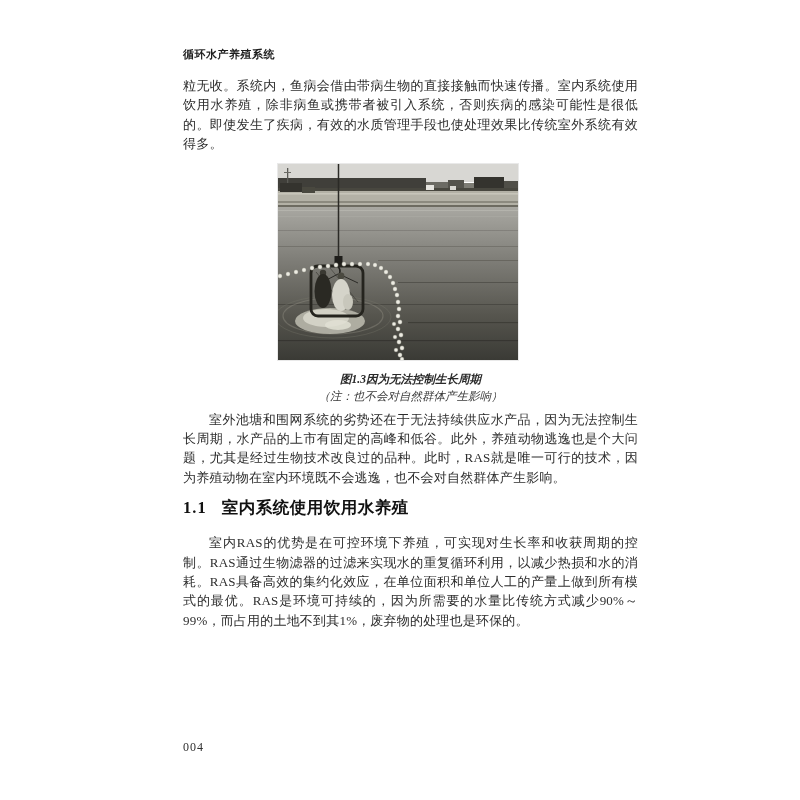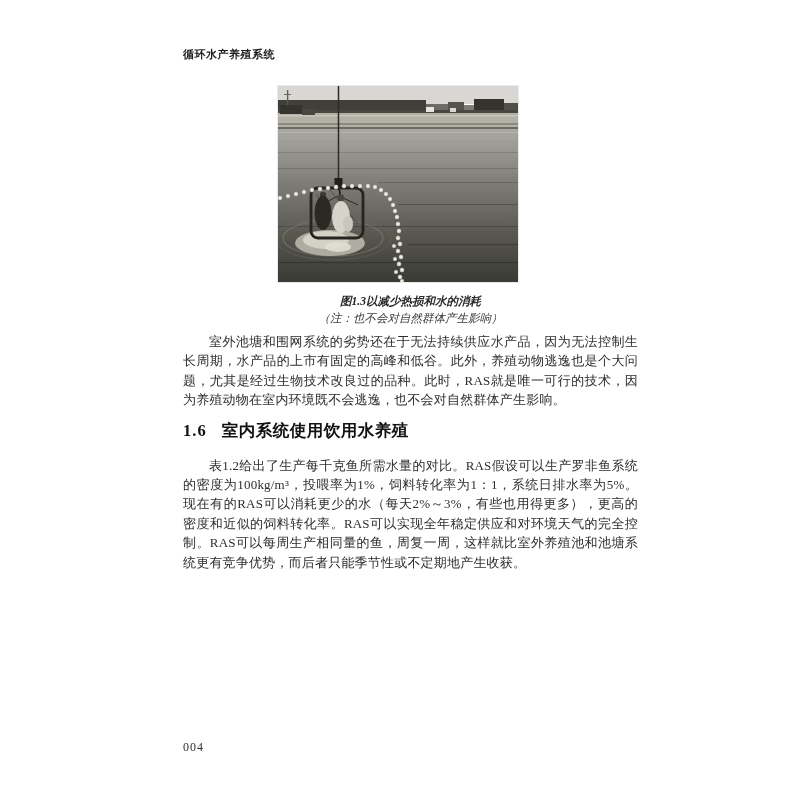--- a/index.html
+++ b/index.html
@@ -27,20 +27,21 @@
 </style>
 </head>
 <body>
 
 <div>
 
   <div class="running-header">循环水产养殖系统</div>
 
   <div class="content">
 
+    <p class="body">粒无收。系统内，鱼病会借由带病生物的直接接触而快速传播。室内系统使用饮用水养殖，除非病鱼或携带者被引入系统，否则疾病的感染可能性是很低的。即使发生了疾病，有效的水质管理手段也使处理效果比传统室外系统有效得多。</p>
 
     <div class="figure">
       <span class="photo-wrap">
         <svg width="240" height="196" viewBox="0 0 240 196" xmlns="http://www.w3.org/2000/svg">
           <defs>
             <linearGradient id="waterGrad" x1="0" y1="0" x2="0" y2="1">
               <stop offset="0" stop-color="#a9a8a2"></stop>
               <stop offset="0.35" stop-color="#7e7d77"></stop>
               <stop offset="0.7" stop-color="#57564f"></stop>
               <stop offset="1" stop-color="#3a3a35"></stop>
@@ -144,31 +145,31 @@
             <circle cx="124" cy="184" r="2.2"></circle>
               <circle cx="122" cy="191" r="2.2"></circle>
             <circle cx="116" cy="160" r="2"></circle>
               <circle cx="117" cy="173" r="2"></circle>
             <circle cx="118" cy="186" r="2"></circle>
               <circle cx="124" cy="195" r="2"></circle>
           </g>
         </svg>
       </span>
       <div class="fig-caption">
-        <span class="cap-label">图1.3</span><span>以减少热损和水的消耗</span>
+        <span class="cap-label">图1.3</span><span>因为无法控制生长周期</span>
       </div>
       <div class="fig-note">（注：也不会对自然群体产生影响）</div>
     </div>
 
     <p class="body indent">室外池塘和围网系统的劣势还在于无法持续供应水产品，因为无法控制生长周期，水产品的上市有固定的高峰和低谷。此外，养殖动物逃逸也是个大问题，尤其是经过生物技术改良过的品种。此时，RAS就是唯一可行的技术，因为养殖动物在室内环境既不会逃逸，也不会对自然群体产生影响。</p>
 
     <h2 class="section-heading">
-      <span class="num">1.6</span><span>室内系统使用饮用水养殖</span>
+      <span class="num">1.1</span><span>室内系统使用饮用水养殖</span>
     </h2>
 
+    <p class="body indent">室内RAS的优势是在可控环境下养殖，可实现对生长率和收获周期的控制。RAS通过生物滤器的过滤来实现水的重复循环利用，以减少热损和水的消耗。RAS具备高效的集约化效应，在单位面积和单位人工的产量上做到所有模式的最优。RAS是环境可持续的，因为所需要的水量比传统方式减少90%～99%，而占用的土地不到其1%，废弃物的处理也是环保的。</p>
 
-    <p class="body indent">表1.2给出了生产每千克鱼所需水量的对比。RAS假设可以生产罗非鱼系统的密度为100kg/m³，投喂率为1%，饲料转化率为1：1，系统日排水率为5%。现在有的RAS可以消耗更少的水（每天2%～3%，有些也用得更多），更高的密度和近似的饲料转化率。RAS可以实现全年稳定供应和对环境天气的完全控制。RAS可以每周生产相同量的鱼，周复一周，这样就比室外养殖池和池塘系统更有竞争优势，而后者只能季节性或不定期地产生收获。</p>
 
   </div>
 
   <div class="page-number">004</div>
 
 </div>
 
 </body></html>

